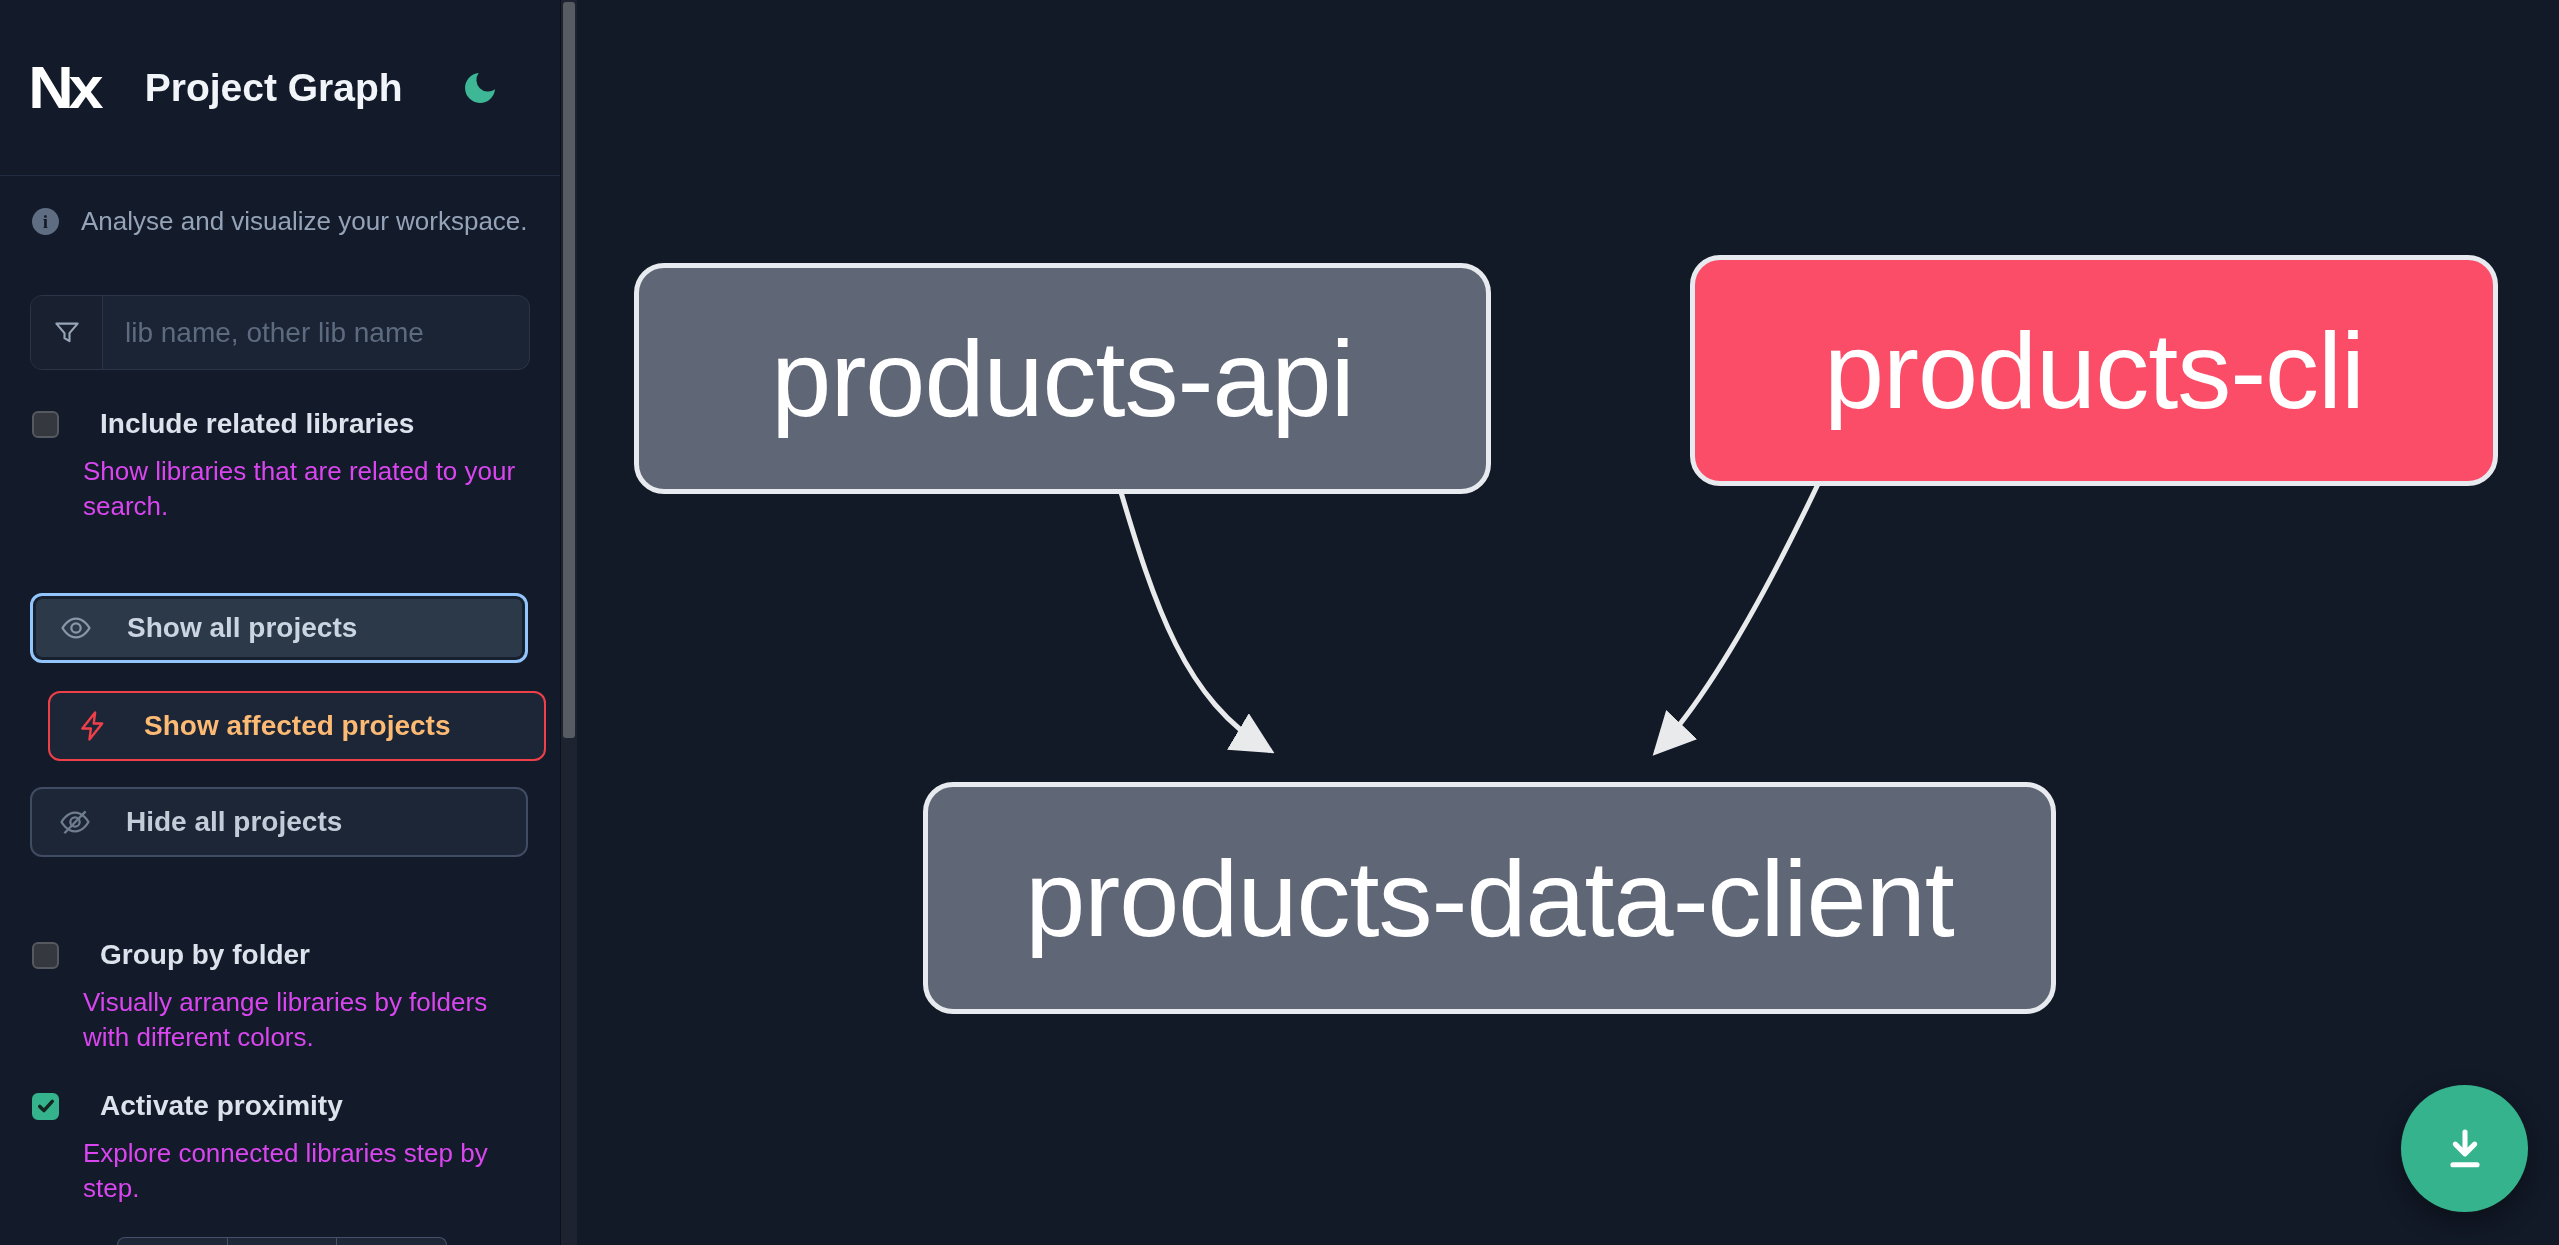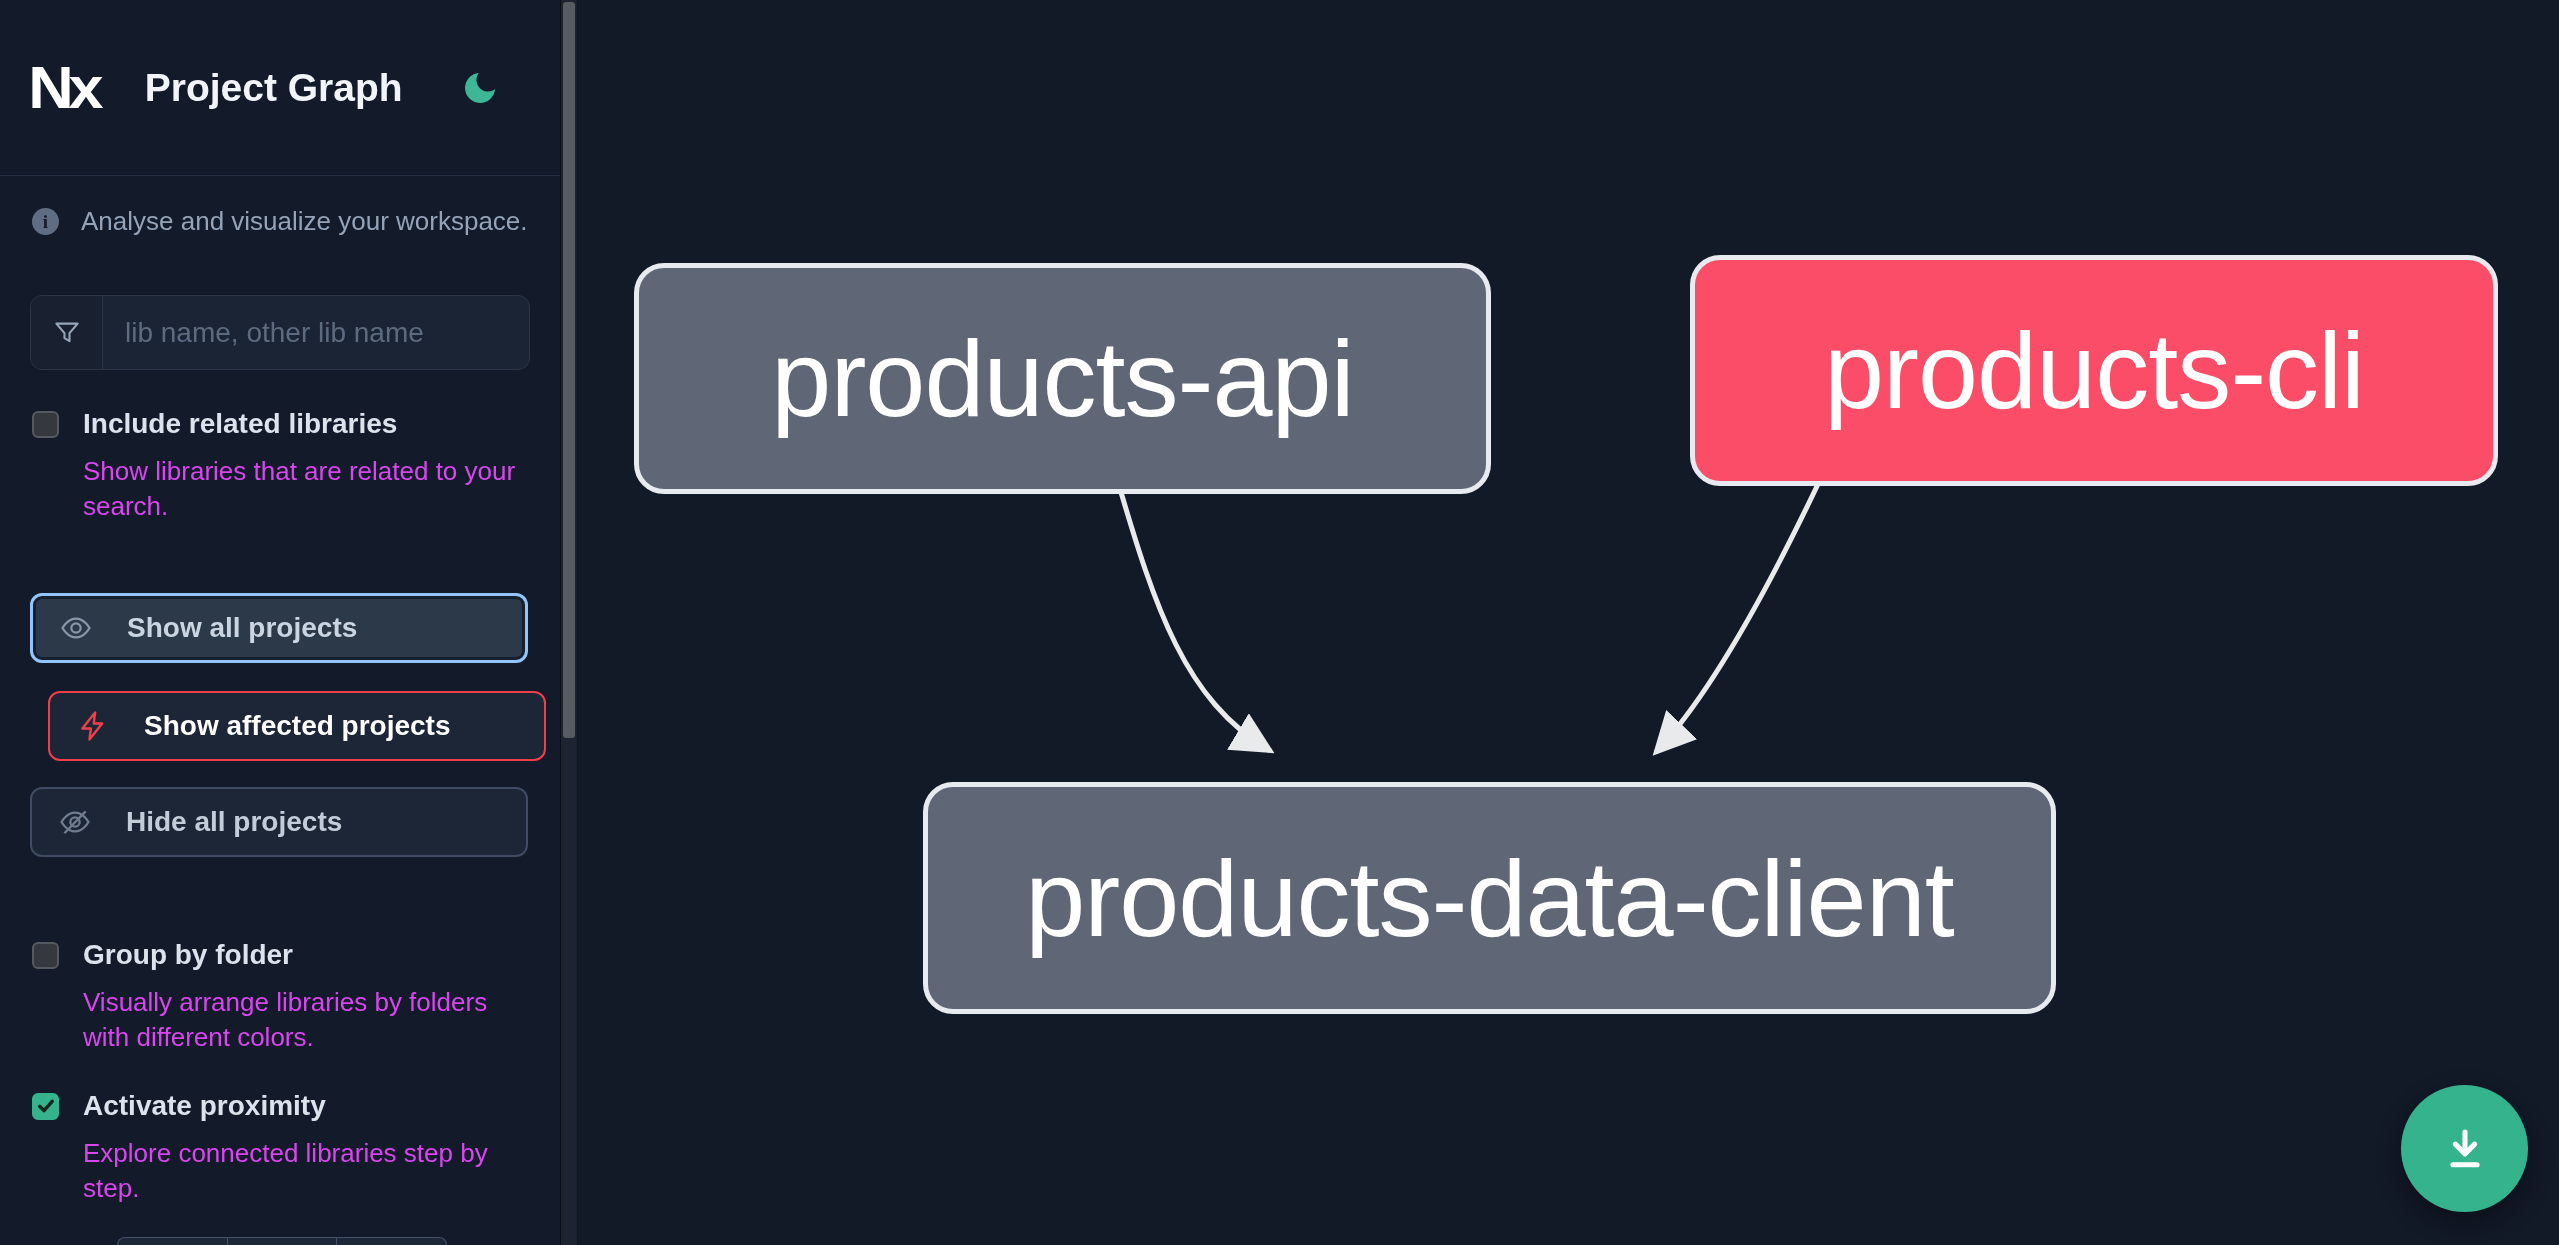--- a/index.html
+++ b/index.html
@@ -76,21 +76,21 @@
 
   .check-block { margin: 38px 0 0 32px; }
   .check-row { display: flex; align-items: center; gap: 24px; cursor: pointer; }
   .checkbox {
     width: 27px; height: 27px; border-radius: 6px;
     background: #35393f; border: 2px solid #56595f;
     flex: 0 0 auto;
     display: flex; align-items: center; justify-content: center;
   }
   .checkbox.checked { background: #34b38c; border-color: #34b38c; }
-  .check-label { color: #dde3ec; font-size: 28px; font-weight: 700; }
+  .check-label { color: #dde3ec; font-size: 28px; font-weight: 700; margin-left: 17px; }
   .check-desc {
     margin: 14px 0 0 51px;
     color: #d946ef; font-size: 26px; line-height: 1.33;
   }
   .w450 { width: 450px; } .w430 { width: 430px; } .w420 { width: 420px; }
 
   .btn {
     margin: 0 0 0 30px;
     width: 498px; height: 70px;
     border-radius: 12px;
@@ -103,21 +103,21 @@
     color: #c3cdd9;
   }
   .btn svg { flex: 0 0 auto; }
   .btn-showall {
     margin-top: 70px;
     background: #2c3949;
     border: 3px solid #93c5fd;
     box-shadow: inset 0 0 0 3px #16202f;
     color: #cbd5e1;
   }
-  .btn-affected { margin-top: 28px; border-color: #ef4049; color: #ffffff; margin-left: 48px; }
+  .btn-affected { margin-top: 28px; border-color: #ef4049; color: #fdba74; margin-left: 48px; }
   .btn-hide { margin-top: 26px; }
 
   .stepper-sliver {
     position: absolute; left: 117px; bottom: 0;
     width: 330px; height: 8px;
     border: 1px solid #44506a; border-bottom: none;
     border-radius: 10px 10px 0 0;
     background: #1d2737;
     display: flex;
   }

